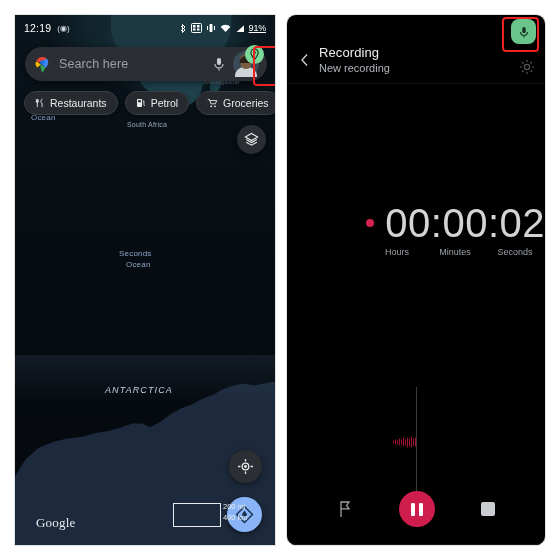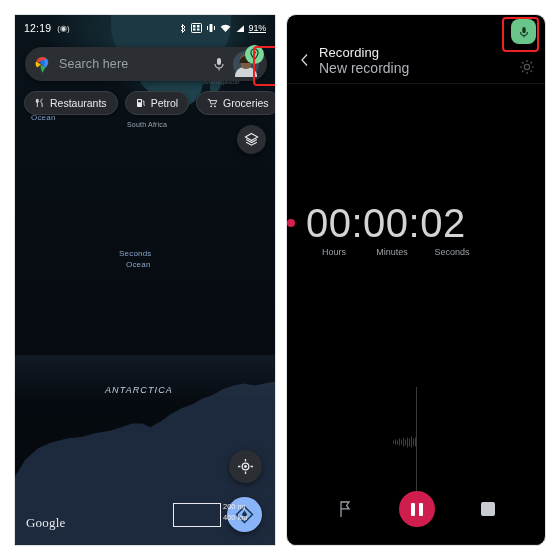--- a/index.html
+++ b/index.html
@@ -74,36 +74,36 @@
      box-shadow:0 2px 6px rgba(0,0,0,.5);z-index:5;}
   .layers-btn{right:9px;top:110px;width:29px;height:29px;background:#2b2f33;}
   .locate-btn{right:13px;bottom:62px;width:33px;height:33px;background:#2b2f33;}
   .nav-btn{right:13px;bottom:13px;width:35px;height:35px;background:#8ab4f8;}
 
   .gscale{position:absolute;right:54px;bottom:18px;z-index:5;color:#e8eaed;font-size:7.5px;
      text-align:center;line-height:9px;}
   .gscale .bar{width:46px;height:11px;border-left:1.5px solid #e8eaed;border-right:1.5px solid #e8eaed;
      border-bottom:1.5px solid #e8eaed;margin:0 auto;position:relative;}
   .gscale .top{border-bottom:none;border-top:1.5px solid #e8eaed;}
-  .google{position:absolute;left:11px;bottom:14px;color:#e8eaed;font-size:13px;letter-spacing:.2px;z-index:5;
+  .google{position:absolute;left:21px;bottom:14px;color:#e8eaed;font-size:13px;letter-spacing:.2px;z-index:5;
      font-family:"Liberation Serif",serif;}
 
   
   .rec-header{position:absolute;left:0;right:0;top:26px;height:42px;display:flex;align-items:flex-start;
      padding:4px 10px 0 8px;box-sizing:border-box;z-index:4;}
   .rec-back{width:18px;height:18px;display:flex;align-items:center;justify-content:center;margin-top:6px;flex:0 0 auto;}
   .rec-titles{margin-left:6px;}
   .rec-title{color:#eceff1;font-size:13px;line-height:16px;letter-spacing:.1px;}
-  .rec-sub{color:#b0b5ba;font-size:14px;line-height:13px;margin-top:1px;}
+  .rec-sub{color:#b0b5ba;font-size:11px;line-height:13px;margin-top:1px;}
   .rec-gear{margin-left:auto;margin-top:14px;width:16px;height:16px;opacity:.55;}
   .mic-badge{position:absolute;right:9px;top:4px;width:25px;height:25px;border-radius:8px;background:#69c58a;
      display:flex;align-items:center;justify-content:center;z-index:8;}
   .rec-divider{position:absolute;left:0;right:0;top:68px;height:1px;background:#151515;z-index:3;}
 
-  .timer-wrap{position:absolute;left:0;right:0;top:186px;z-index:4;display:flex;flex-direction:column;align-items:flex-start;}
+  .timer-wrap{position:absolute;left:0;right:0;top:186px;z-index:4;display:flex;flex-direction:column;align-items:flex-end;}
   .timer-row{display:flex;align-items:center;}
   .rec-dot{width:8px;height:8px;border-radius:50%;background:#d6224e;margin-right:11px;}
   .timer{color:#d2d4d6;font-size:40px;line-height:44px;letter-spacing:.5px;font-weight:300;}
   .timer-labels{display:flex;margin-top:2px;padding-left:19px;}
   .timer-labels span{color:#9aa0a6;font-size:9px;text-align:center;}
   .tl-h{width:56px;}.tl-m{width:60px;}.tl-s{width:60px;}
 
   .wave{position:absolute;left:0;right:0;top:372px;height:110px;z-index:3;}
   .playhead{position:absolute;left:50%;top:0;width:1px;height:110px;background:#3b3b3b;}
   .wavebars{position:absolute;right:50%;top:50%;transform:translateY(-50%);display:flex;align-items:center;gap:1px;}

